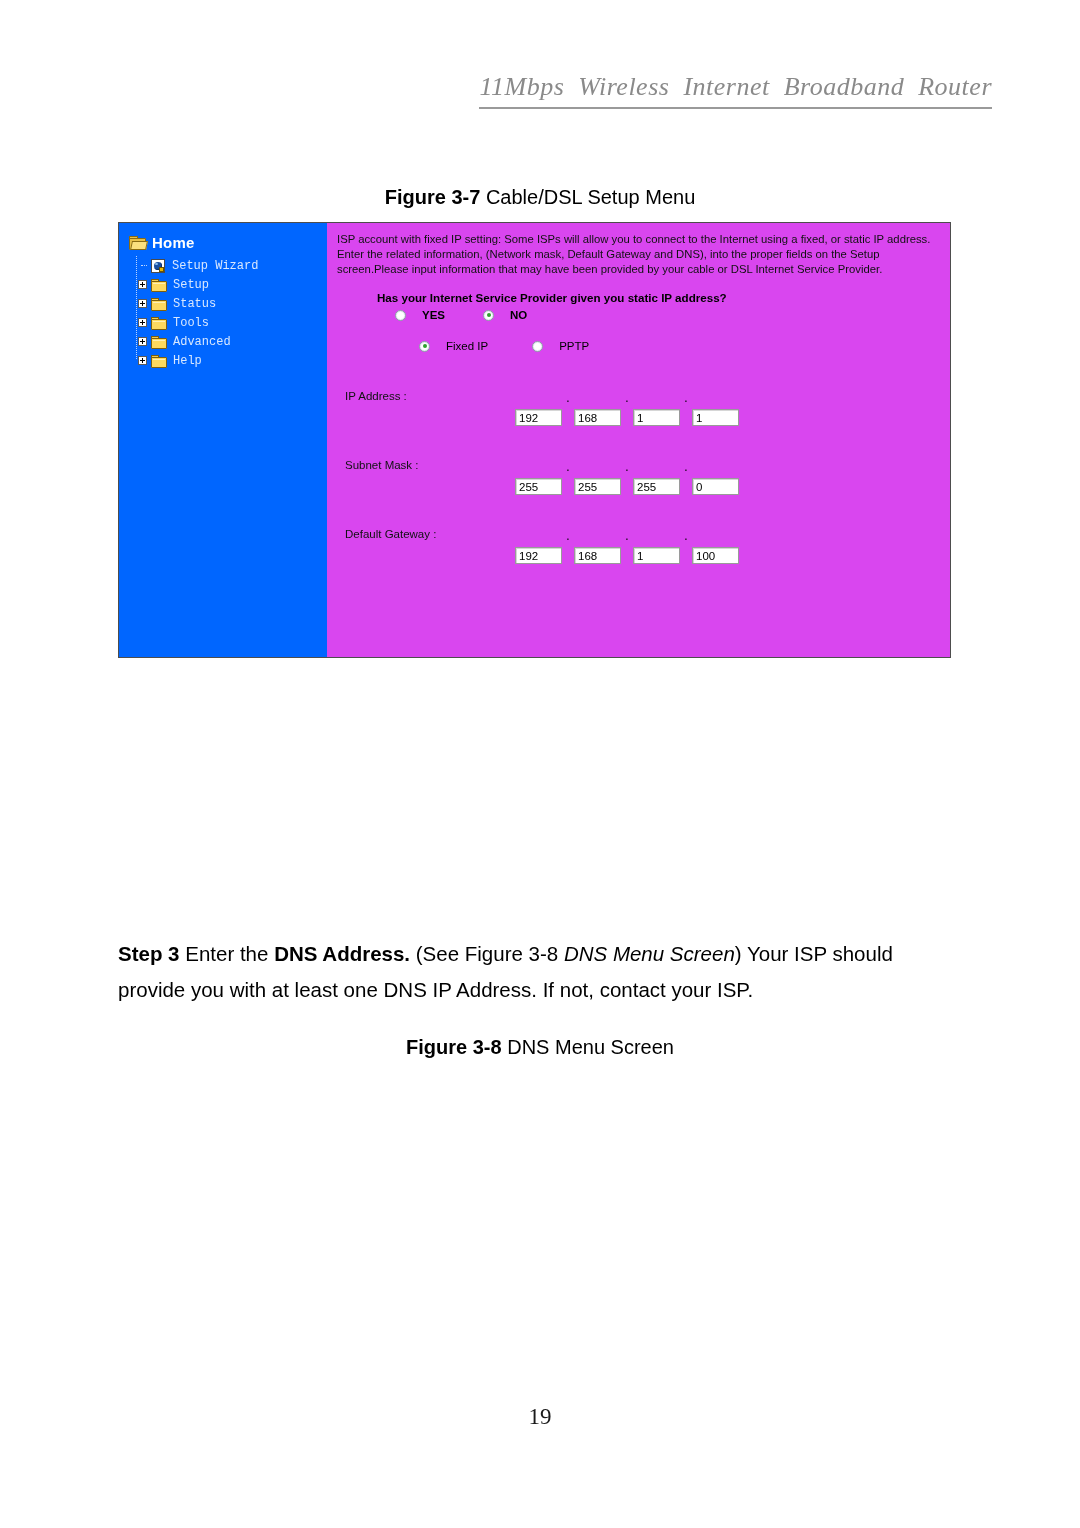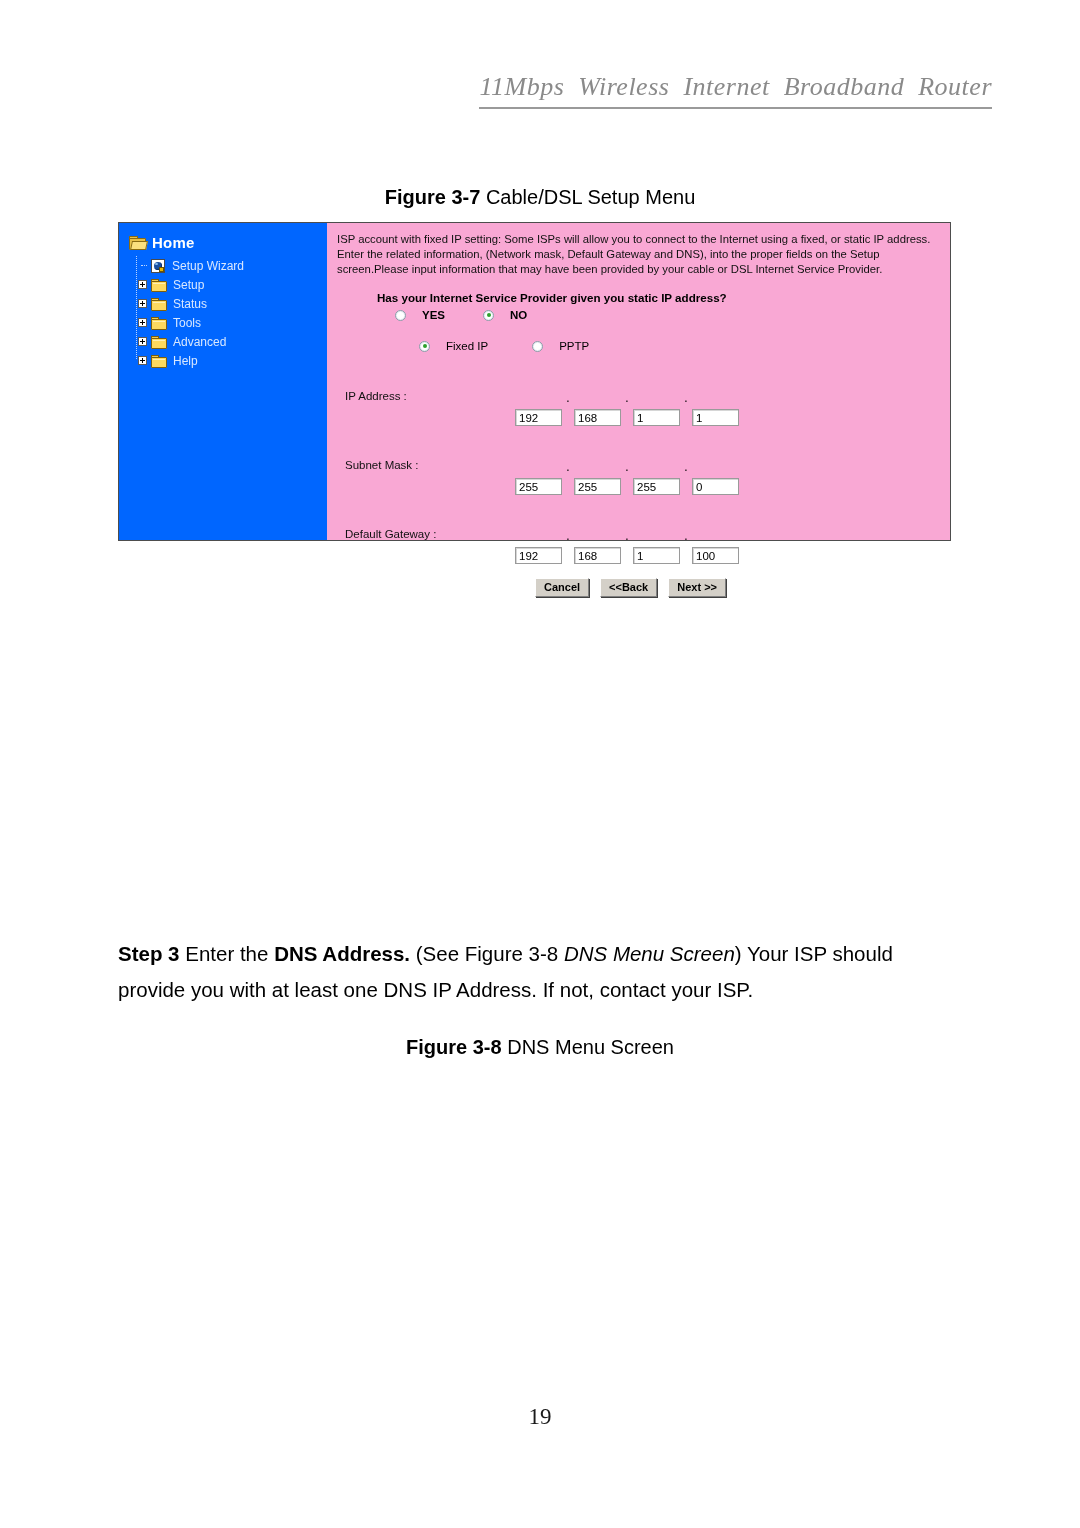--- a/index.html
+++ b/index.html
@@ -54,23 +54,23 @@
   }
   #caption-37 { top: 186px; }
   #caption-38 { top: 1036px; }
 
   
   .router-figure {
     position: absolute;
     left: 118px;
     top: 222px;
     width: 833px;
-    height: 319px;
+    height: 436px;
     border: 1px solid #4d4d4d;
-    background: #f9a8d4;
+    background: #d946ef;
     display: flex;
     box-sizing: border-box;
     font-size: 11px;
   }
 
   
   .sidebar {
     width: 208px;
     background: #0066ff;
     flex: 0 0 208px;
@@ -146,20 +146,21 @@
     left: 3px;
     top: 4px;
     width: 6px;
     border-top: 1px dotted #b9d4ff;
   }
   .nav-item .nav-label {
     color: #d8e8ff;
     font-size: 12px;
     margin-left: 7px;
     white-space: nowrap;
+    font-family: Liberation Mono, monospace;
   }
 
   
   .ico-folder-open {
     width: 16px; height: 13px;
     position: relative;
     flex: 0 0 16px;
   }
   .ico-folder-open .back {
     position: absolute; left: 0; top: 2px;
@@ -543,25 +544,20 @@
         <input class="octet" value="192" style="">
         <span class="dot-sep">.</span>
         <input class="octet" value="168" style="">
         <span class="dot-sep">.</span>
         <input class="octet" value="1" style="">
         <span class="dot-sep">.</span>
         <input class="octet" value="100" style="">
       </span>
     </div>
 
-    <div class="button-row">
-      <button class="btn">Cancel</button>
-      <button class="btn">&lt;&lt;Back</button>
-      <button class="btn">Next &gt;&gt;</button>
-    </div>
 
   </div>
 </div>
 
 <div class="step-para"><b>Step 3</b><span> Enter the </span><b>DNS Address.</b><span> (See Figure 3-8 </span><i>DNS Menu Screen</i><span>) Your ISP should provide you with at least one DNS IP Address. If not, contact your ISP.</span></div>
 
 <div class="fig-caption" id="caption-38">
   <span class="fig-label">Figure 3-8</span><span> </span><span class="fig-title">DNS Menu Screen</span>
 </div>
 

